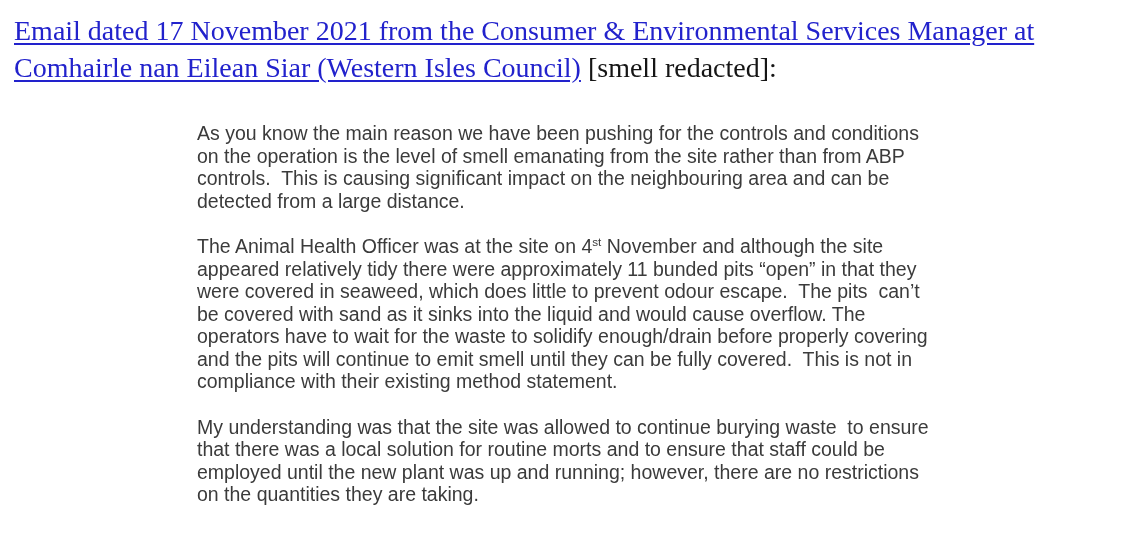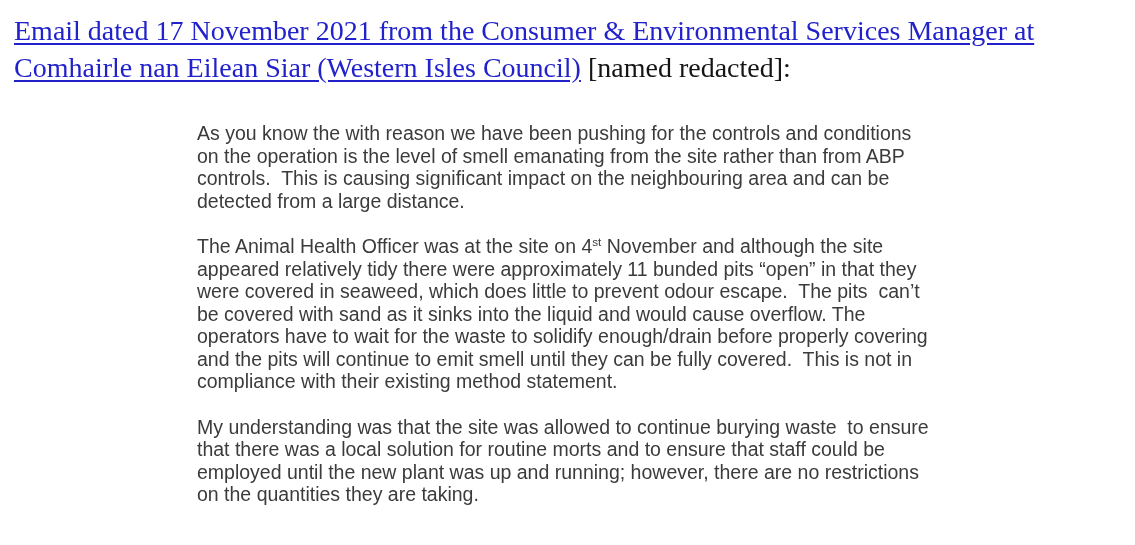--- a/index.html
+++ b/index.html
@@ -58,24 +58,24 @@
     font-size: 0.6em;
     line-height: 0;
     vertical-align: super;
   }
 </style>
 </head>
 <body>
 
 <div class="page" data-name="document-page">
   <h1 class="heading" data-name="document-title"><a class="title-link" data-name="email-title-link">Email dated 17 November 2021 from the Consumer &amp; Environmental Services Manager at
-Comhairle nan Eilean Siar (Western Isles Council)</a><span class="title-suffix" data-name="title-suffix"> [named redacted]:</span></h1>
+Comhairle nan Eilean Siar (Western Isles Council)</a><span class="title-suffix" data-name="title-suffix"> [smell redacted]:</span></h1>
 
   <div class="email-body" data-name="email-body">
-    <p data-name="paragraph-1">As you know the with reason we have been pushing for the controls and conditions
+    <p data-name="paragraph-1">As you know the main reason we have been pushing for the controls and conditions
 on the operation is the level of smell emanating from the site rather than from ABP
 controls.  This is causing significant impact on the neighbouring area and can be
 detected from a large distance.</p>
 
     <p data-name="paragraph-2"><span data-name="paragraph-2-lead">The Animal Health Officer was at the site on 4</span><sup data-name="ordinal-suffix-superscript">st</sup><span data-name="paragraph-2-rest"> November and although the site
 appeared relatively tidy there were approximately 11 bunded pits “open” in that they
 were covered in seaweed, which does little to prevent odour escape.  The pits  can’t
 be covered with sand as it sinks into the liquid and would cause overflow. The
 operators have to wait for the waste to solidify enough/drain before properly covering
 and the pits will continue to emit smell until they can be fully covered.  This is not in

